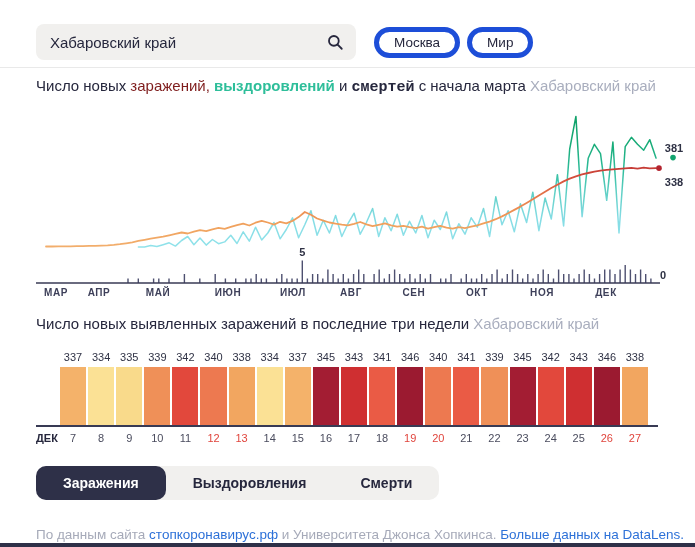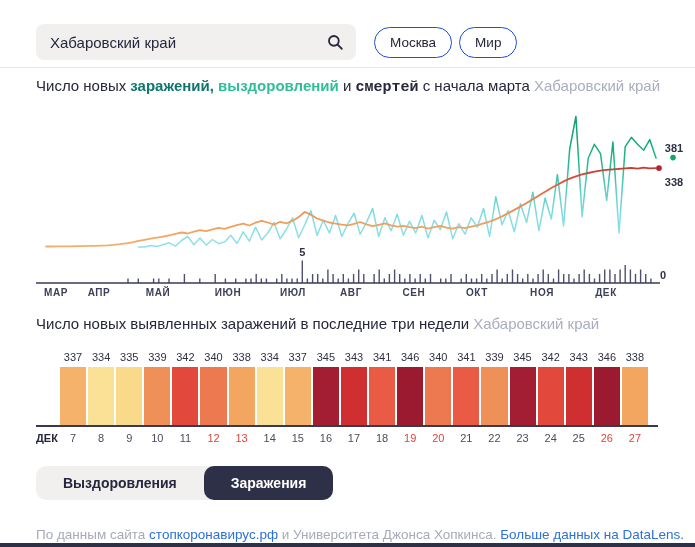--- a/index.html
+++ b/index.html
@@ -8,28 +8,28 @@
   .page{padding-top:24px;}
 
   
   .topbar{display:flex;align-items:center;gap:18px;margin-left:36px;}
   .search{width:296px;height:36px;background:#F1F0EE;border-radius:8px;display:flex;
           align-items:center;padding:0 12px;}
   .search input{flex:1;border:none;background:transparent;outline:none;font-size:15px;
           color:#26273D;font-family:"Liberation Sans",sans-serif;}
   .search svg{flex:0 0 auto;}
   .pills{display:flex;gap:7px;}
-  .pill{background:#fff;border:1px solid #1d4ed8;border-radius:17px;height:31px;
+  .pill{background:#fff;border:5px solid #1d4ed8;border-radius:17px;height:31px;
         padding:0 15px;font-size:13.5px;color:#26273D;cursor:pointer;
         font-family:"Liberation Sans",sans-serif;}
   .divider{border:none;border-top:1px solid #E9E9E9;margin:7px 0 0 0;}
 
   
   .section-title{margin:9px 0 0 36px;font-size:15px;font-weight:400;color:#26273D;white-space:pre-wrap;}
-  .w-inf{color:#0f766e;font-weight:700;}
+  .w-inf{color:#7f1d1d;font-weight:400;}
   .w-rec{color:#2EBE9A;font-weight:700;}
   .w-dead{font-weight:700;font-family:Liberation Mono, monospace;}
   .region{color:#A9AEBE;}
 
   
   #chart{display:block;}
   #chart text{font-family:"Liberation Sans",sans-serif;}
   .month-lbl{fill:#3E405A;font-size:10px;font-weight:600;letter-spacing:0.6px;}
   .anno{fill:#2F3245;font-size:11px;font-weight:700;}
 
@@ -315,20 +315,21 @@
         <div class="hm-day">23</div>
         <div class="hm-day">24</div>
         <div class="hm-day">25</div>
         <div class="hm-day weekend">26</div>
         <div class="hm-day weekend">27</div>
       </div>
     <span class="hm-month">ДЕК</span>
   </div>
 
   <div class="tabs">
+      <button class="tab active">Заражения</button>
       <button class="tab">Выздоровления</button>
-      <button class="tab active">Заражения</button>
+      <button class="tab">Смерти</button>
     </div>
 
   <p class="footer"><span>По данным сайта </span><a class="flink">стопкоронавирус.рф</a><span> и Университета Джонса Хопкинса. </span><a class="flink">Больше данных на DataLens.</a></p>
 
 </div>
 <div class="bottom-strip"></div>
 
 </body></html>

